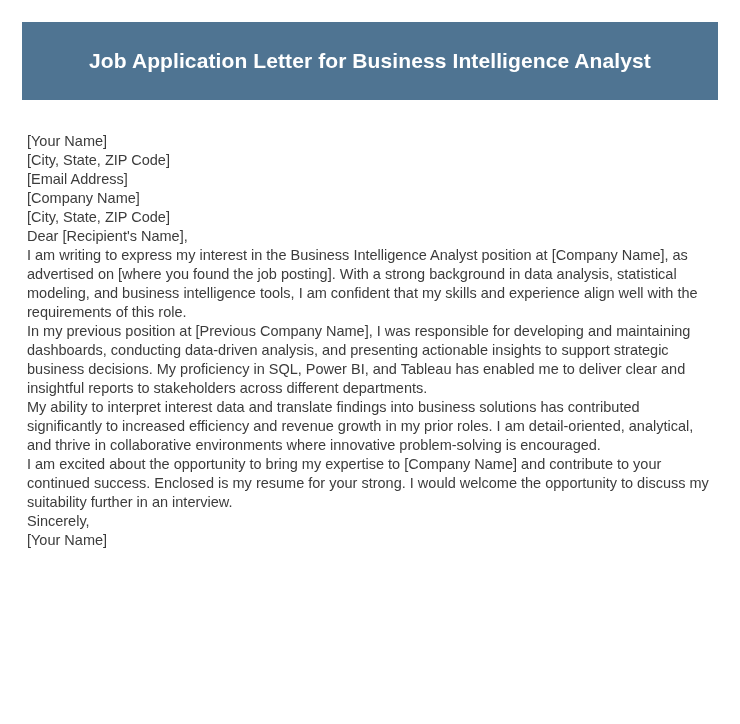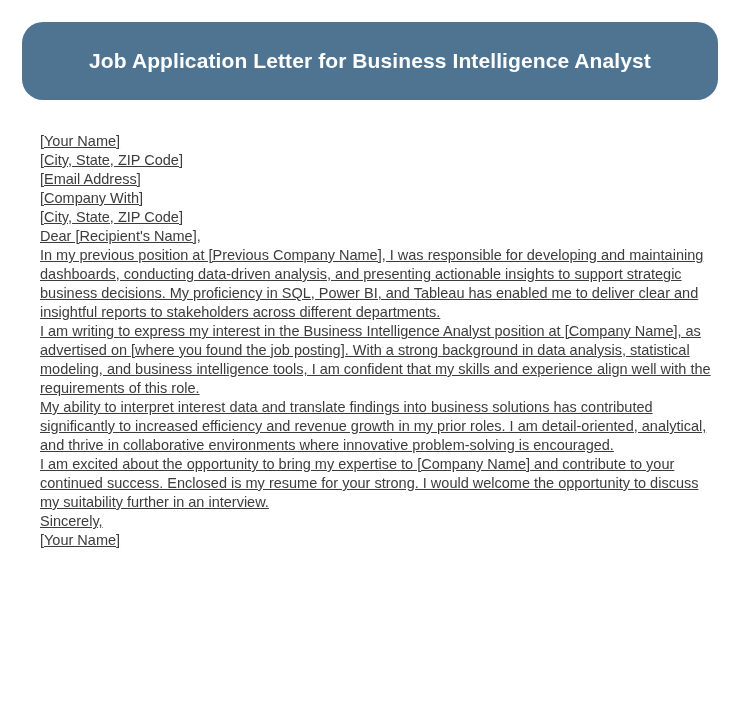--- a/index.html
+++ b/index.html
@@ -22,33 +22,31 @@
   }
   .header-band {
     margin: 22px 22px 0 22px;
     background: #4f7492;
     height: 78px;
     display: flex;
     align-items: center;
     justify-content: center;
     padding: 0 18px;
     box-sizing: border-box;
-    border-radius: 21px;
   }
   .header-title {
     color: #ffffff;
     font-size: 21px;
     font-weight: bold;
     letter-spacing: 0.1px;
     text-align: center;
     line-height: 1.2;
   }
   .letter-body {
-    padding: 32px 22px 0 40px;
-    text-decoration: underline;
+    padding: 32px 22px 0 27px;
   }
   .line {
     font-size: 14.5px;
     line-height: 19px;
     color: #3c3c3c;
     white-space: pre-wrap;
   }
   .para {
     font-size: 14.5px;
     line-height: 19px;
@@ -65,28 +63,28 @@
   <div class="header-band">
     <div class="header-title">Job Application Letter for Business Intelligence Analyst</div>
   </div>
 
   <div class="letter-body">
 
     <div>
       <div class="line">[Your Name]</div>
       <div class="line">[City, State, ZIP Code]</div>
       <div class="line">[Email Address]</div>
-      <div class="line">[Company With]</div>
+      <div class="line">[Company Name]</div>
       <div class="line">[City, State, ZIP Code]</div>
     </div>
 
     <div class="line">Dear [Recipient's Name],</div>
 
+    <p class="para">I am writing to express my interest in the Business Intelligence Analyst position at [Company Name], as advertised on [where you found the job posting]. With a strong background in data analysis, statistical modeling, and business intelligence tools, I am confident that my skills and experience align well with the requirements of this role.</p>
     <p class="para">In my previous position at [Previous Company Name], I was responsible for developing and maintaining dashboards, conducting data-driven analysis, and presenting actionable insights to support strategic business decisions. My proficiency in SQL, Power BI, and Tableau has enabled me to deliver clear and insightful reports to stakeholders across different departments.</p>
-    <p class="para">I am writing to express my interest in the Business Intelligence Analyst position at [Company Name], as advertised on [where you found the job posting]. With a strong background in data analysis, statistical modeling, and business intelligence tools, I am confident that my skills and experience align well with the requirements of this role.</p>
     <p class="para">My ability to interpret interest data and translate findings into business solutions has contributed significantly to increased efficiency and revenue growth in my prior roles. I am detail-oriented, analytical, and thrive in collaborative environments where innovative problem-solving is encouraged.</p>
     <p class="para">I am excited about the opportunity to bring my expertise to [Company Name] and contribute to your continued success. Enclosed is my resume for your strong. I would welcome the opportunity to discuss my suitability further in an interview.</p>
 
     <div class="line">Sincerely,</div>
     <div class="line">[Your Name]</div>
 
   </div>
 </div>
 
 </body></html>

